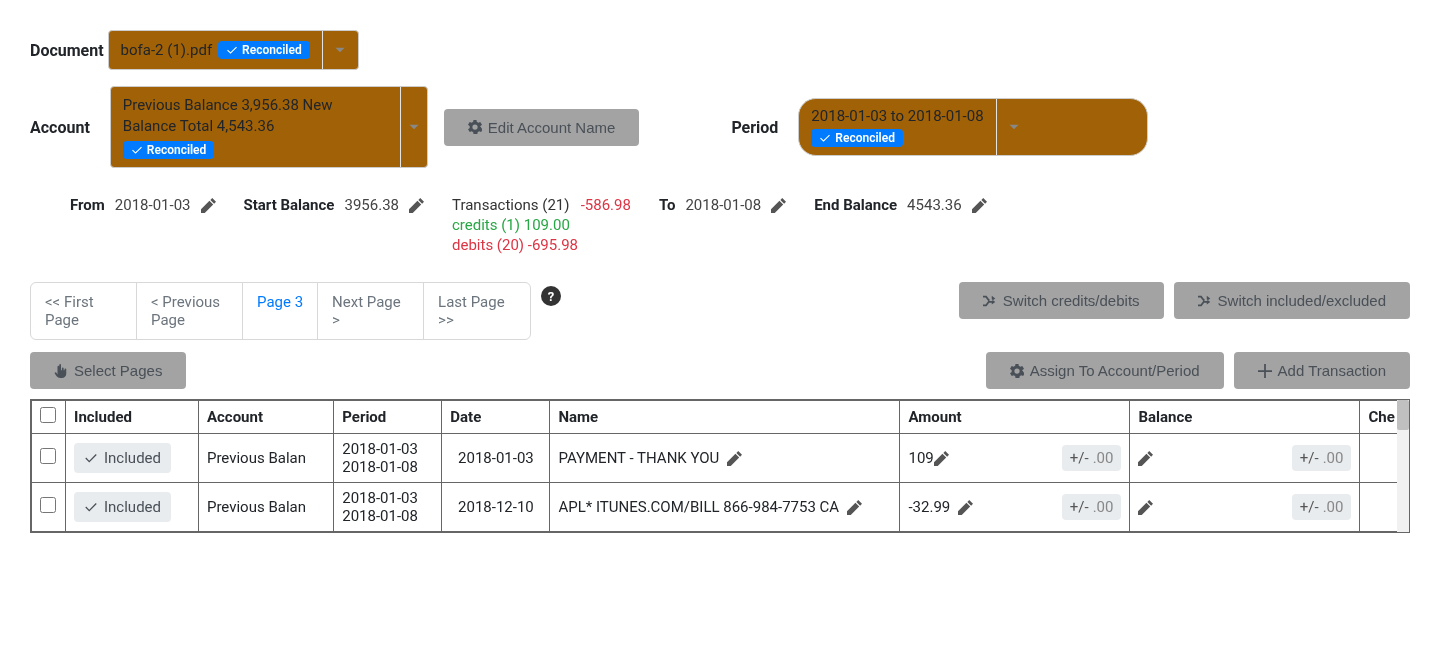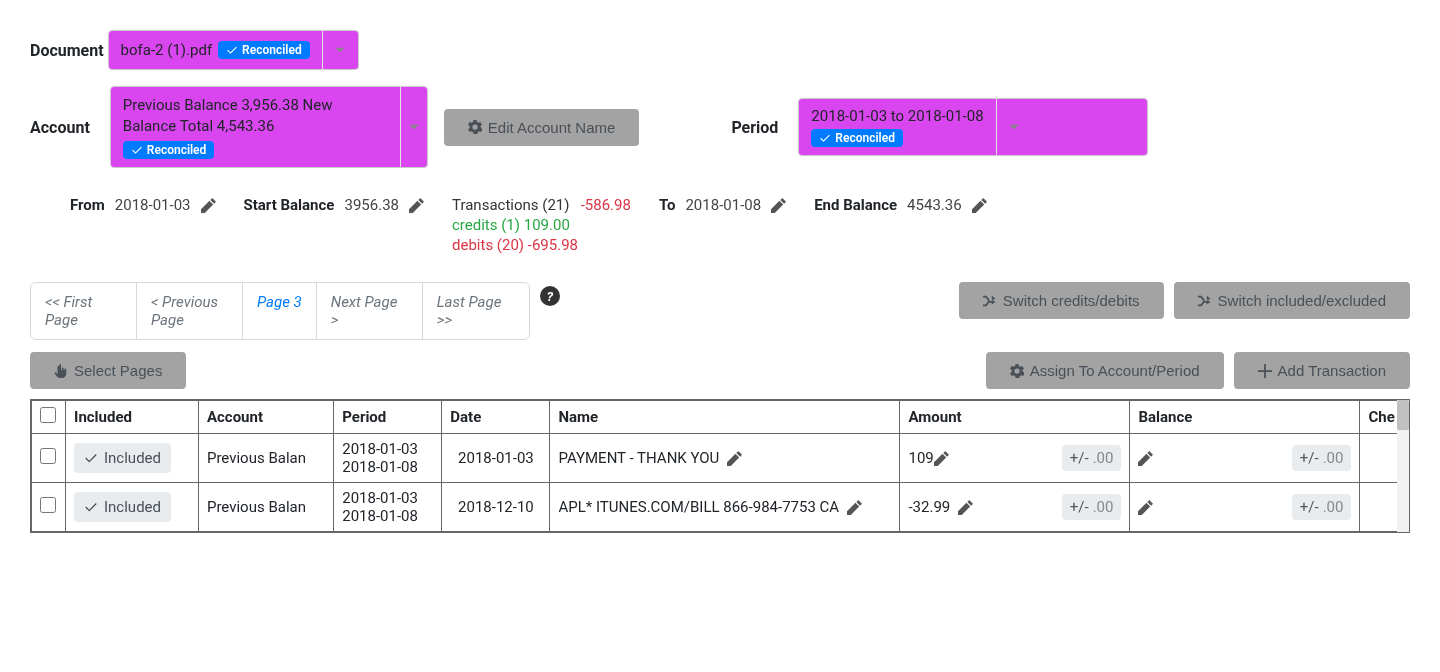--- a/index.html
+++ b/index.html
@@ -1,19 +1,19 @@
 <!DOCTYPE html>
 <html><head>
 <meta charset="utf-8">
 <style>
 * { box-sizing: border-box; margin: 0; padding: 0; }
 body { font-family: -apple-system, BlinkMacSystemFont, "Segoe UI", Roboto, Arial, sans-serif; font-size: 15px; color: #212529; background: #fff; padding: 30px 30px 0 30px; }
 .row { display: flex; align-items: center; flex-wrap: wrap; gap: 0; margin-bottom: 16px; }
 .label { font-weight: 700; margin-right: 4px; font-size: 16px;}
-.select-box { display: flex; align-items: stretch; border: 1px solid #ccc; border-radius: 4px; background: #d946ef; min-height: 40px; }
+.select-box { display: flex; align-items: stretch; border: 1px solid #ccc; border-radius: 4px; background: #a16207; min-height: 40px; }
 .select-content { padding: 8px 12px; display: flex; flex-direction: column; gap: 4px; }
 .select-content .doctext { display: inline-flex; align-items: center; gap: 6px; }
 .select-caret { width: 36px; display: flex; align-items: center; justify-content: center; border-left: 1px solid #e3e3e3; color: #888; cursor: pointer; }
 .select-caret svg { width: 12px; height: 12px; }
 .badge { display: inline-flex; align-items: center; gap: 4px; background: #007bff; color: #fff; font-size: 12px; font-weight: 600; padding: 2px 8px; border-radius: 4px; }
 .badge svg { width: 12px; height: 12px; }
 .btn { display: inline-flex; align-items: center; gap: 6px; padding: 10px 24px; border: none; border-radius: 4px; background: #a3a3a3; color: #495057; font-size: 15px; cursor: pointer; }
 .stats-row { display: flex; flex-wrap: wrap; gap: 28px; margin: 28px 0 28px 40px; align-items: flex-start;}
 .stat { display: flex; align-items: center; gap: 10px; }
 .stat .slabel { font-weight: 700; }
@@ -38,21 +38,21 @@
 th { font-weight: 700; background: #fff; }
 td.nowrap { white-space: nowrap; }
 .included-pill { display: inline-flex; align-items: center; gap: 6px; background: #e9ecef; padding: 6px 10px; border-radius: 4px; color: #495057; cursor: pointer; }
 .included-pill svg { width: 14px; height: 14px; }
 .period-cell { display: flex; flex-direction: column; }
 .cell-flex { display: flex; align-items: center; gap: 8px; }
 .pill-btn { background: #e9ecef; padding: 4px 8px; border-radius: 4px; cursor: pointer; color: #555; display:inline-flex; align-items:center; gap:4px;}
 .pill-btn .dec { color: #888; }
 .checkbox { width: 16px; height: 16px; cursor: pointer; }
 .account-box { width: 318px; }
-.period-box { width: 350px; }
+.period-box { width: 350px; border-radius: 18px; }
 .doc-box .select-content { flex-direction: row; align-items: center; gap: 8px;}
 .scroll-fake { position: absolute; right: 0; top: 0; bottom: 0; width: 12px; background: #f1f1f1; }
 .scroll-thumb { position: absolute; right: 0; top: 0; width: 12px; height: 30px; background: #c0c0c0; border-radius: 2px;}
 svg { flex-shrink: 0; }
 </style>
 </head>
 <body>
 
 <div class="row">
   <span class="label">Document</span>
@@ -155,21 +155,21 @@
   <div class="stat">
     <span class="slabel">End Balance</span>
     <span class="sval">4543.36</span>
     <svg class="edit-icon" viewBox="0 0 16 16">
         <path fill="currentColor" d="M12 0l4 4-2 2-4-4 2-2zM0 12l9-9 4 4-9 9H0v-4z"></path>
       </svg>
   </div>
 </div>
 
 <div class="pag-row">
-  <div style="display:flex; align-items:flex-start;font-style:italic;">
+  <div style="display:flex; align-items:flex-start;">
     <div class="pag-group">
       <div class="pag-item">&lt;&lt; First Page</div>
       <div class="pag-item">&lt; Previous Page</div>
       <div class="pag-item active">Page 3</div>
       <div class="pag-item">Next Page &gt;</div>
       <div class="pag-item">Last Page &gt;&gt;</div>
     </div>
     <span class="help-circle">?</span>
   </div>
   <div class="right-actions">

